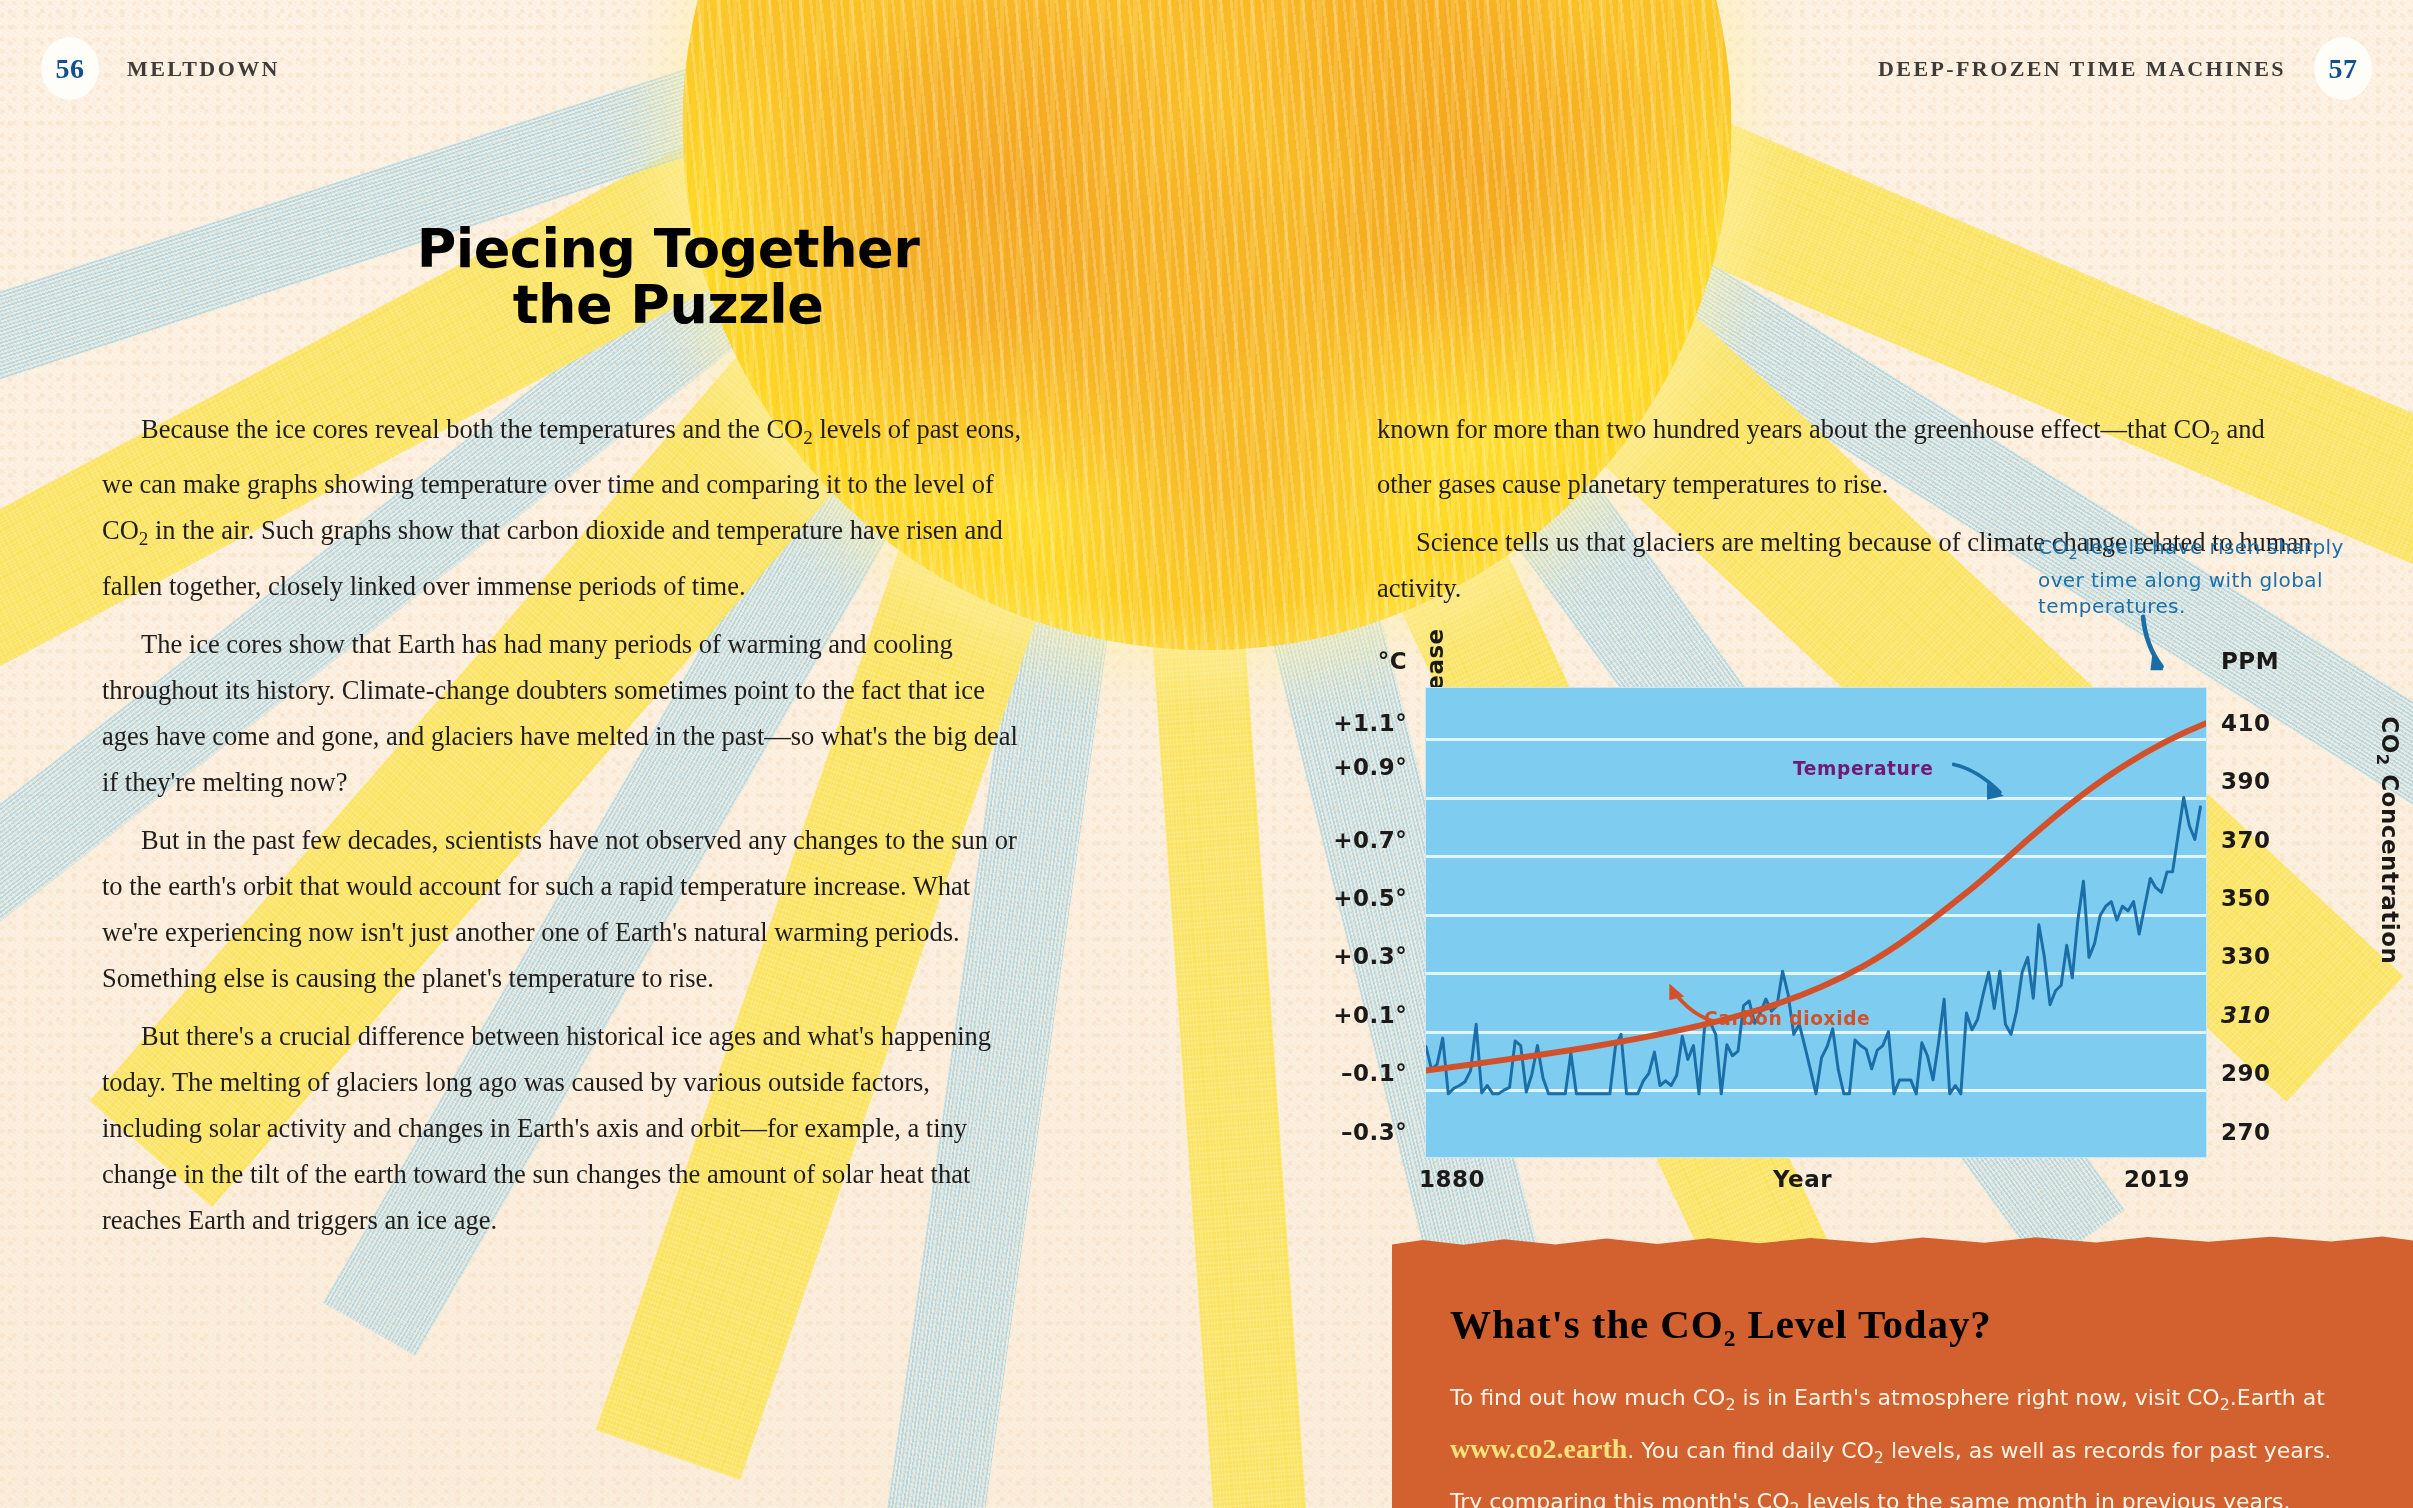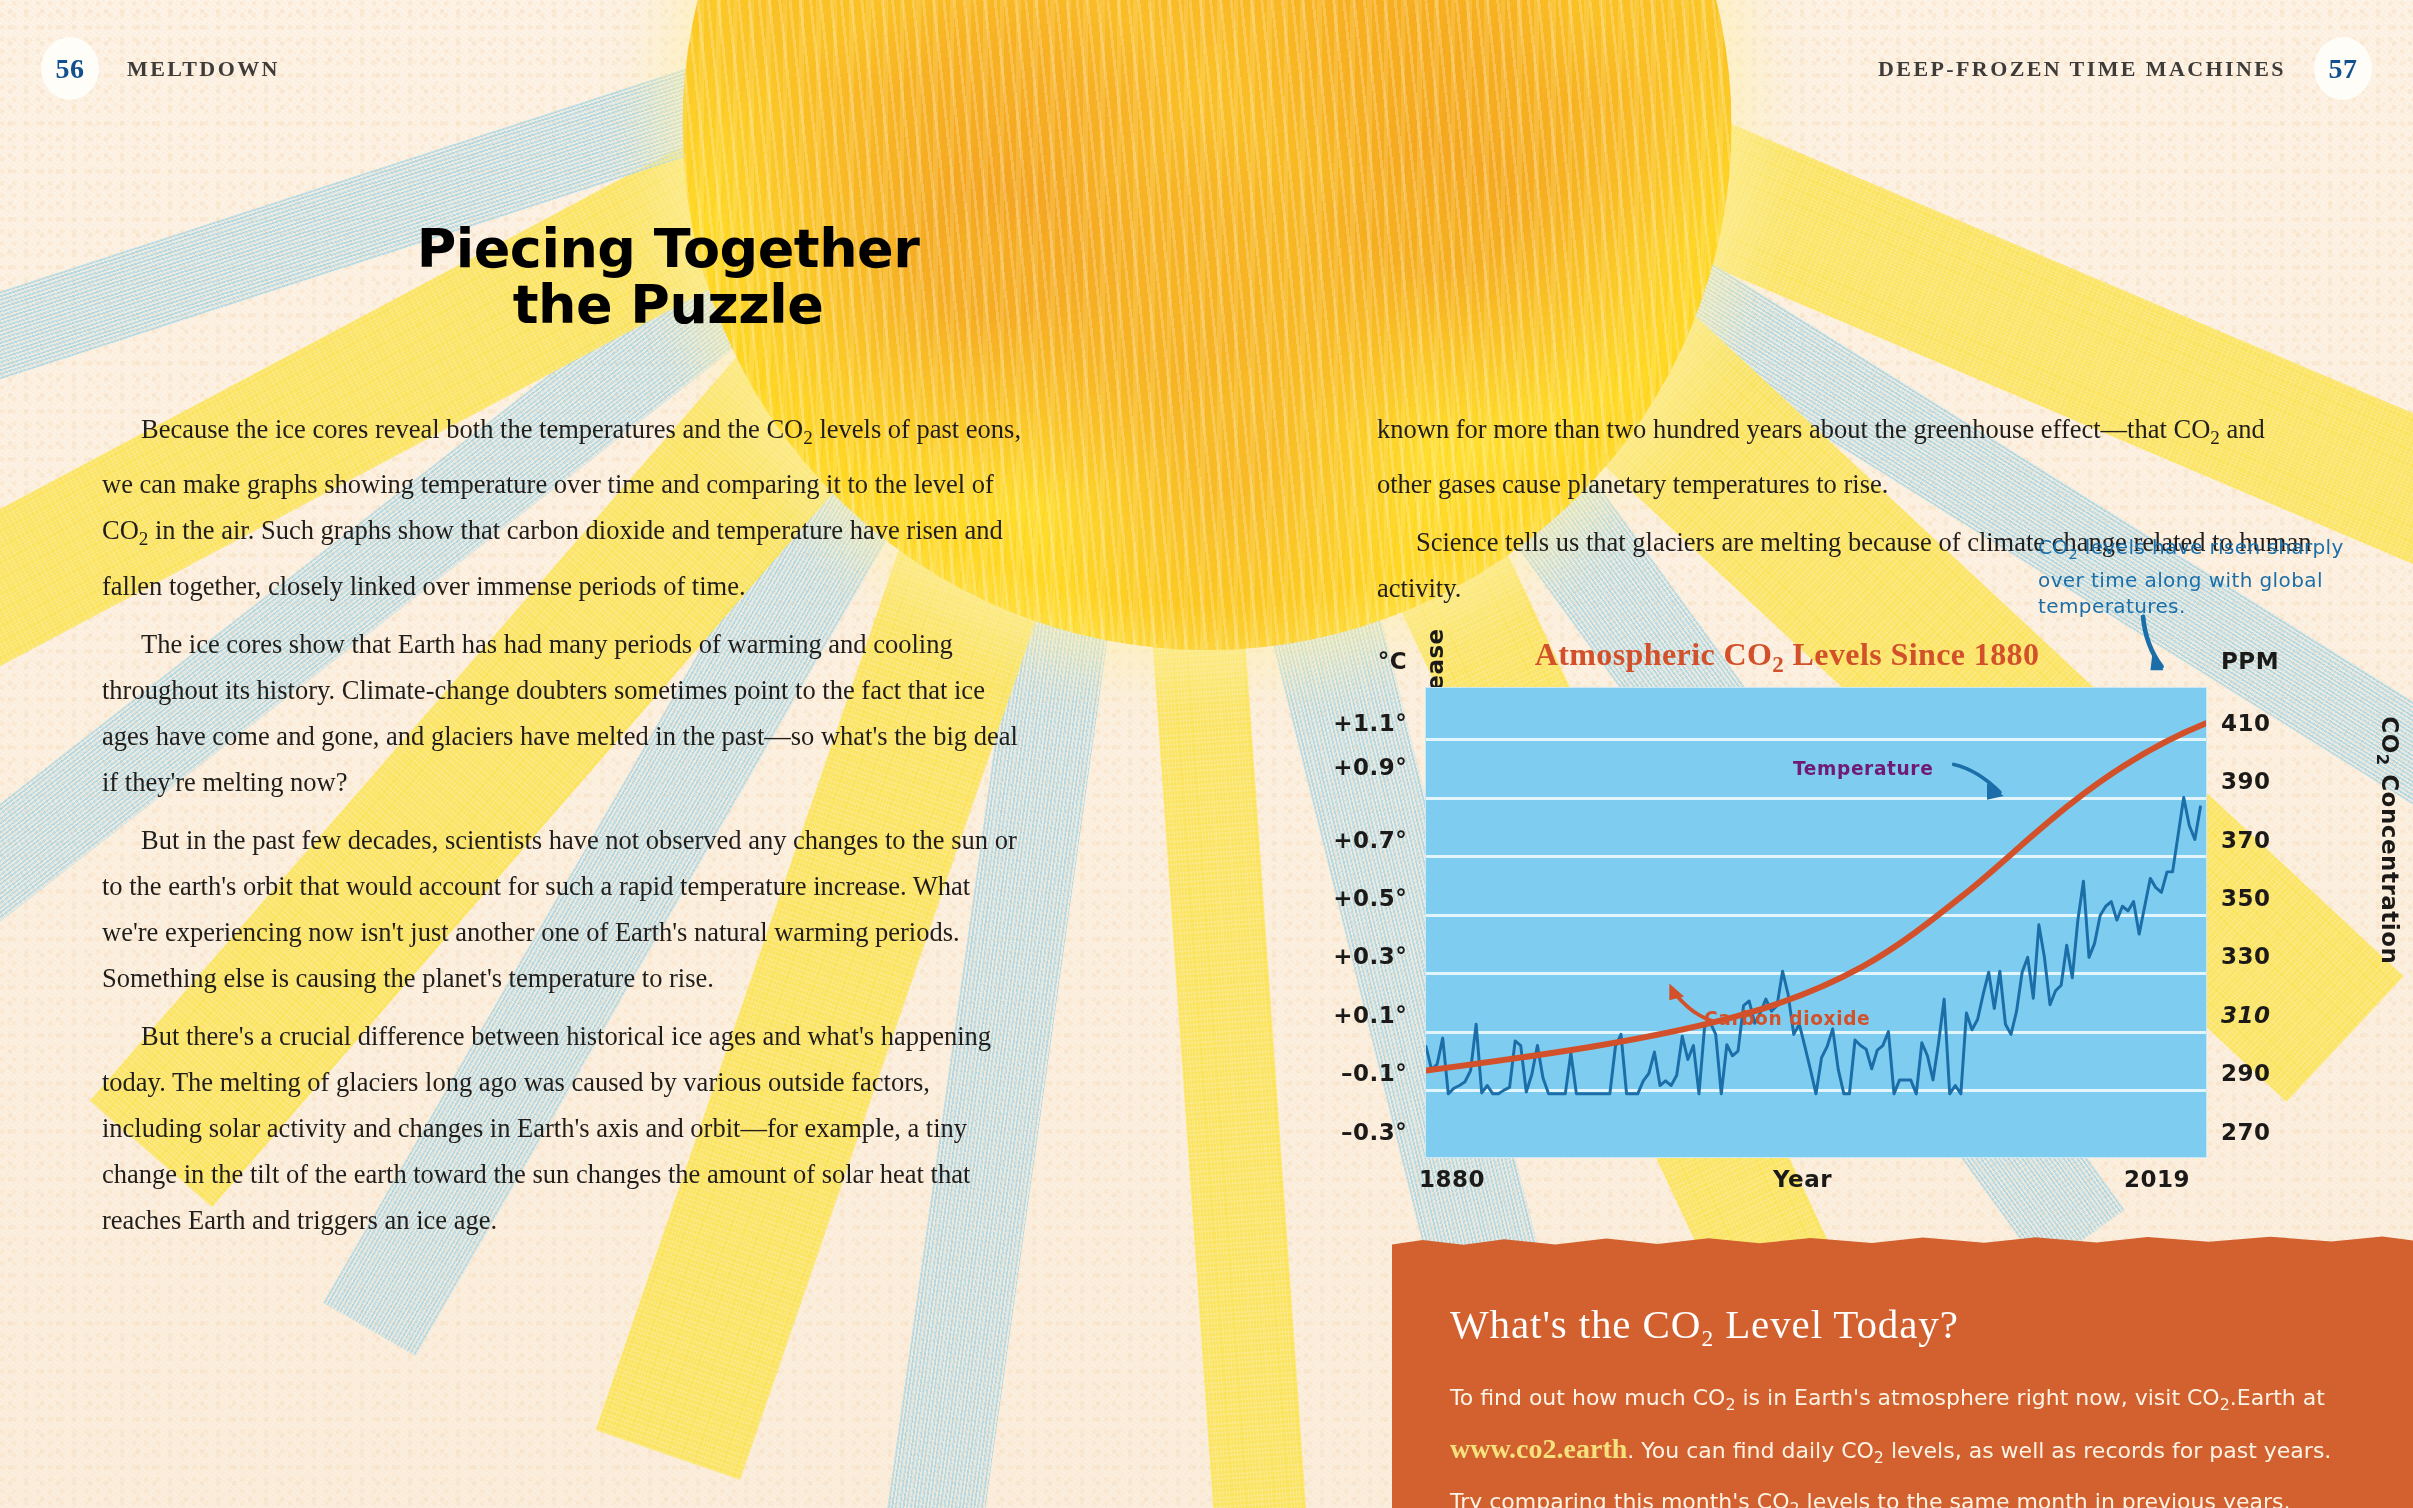--- a/index.html
+++ b/index.html
@@ -156,22 +156,22 @@
     background:#d2612f;color:#fdf6e6;
     padding:54px 58px 0 58px;box-sizing:border-box;
   }
   .cta::before{
     content:"";position:absolute;left:0;right:0;top:-12px;height:15px;
     background:#d2612f;
     clip-path:polygon(0% 70%,3% 40%,7% 72%,11% 35%,16% 70%,21% 30%,26% 66%,31% 28%,36% 62%,41% 26%,47% 60%,52% 24%,58% 58%,63% 22%,69% 56%,74% 20%,80% 52%,86% 18%,92% 50%,97% 16%,100% 44%,100% 100%,0% 100%);
   }
   .cta h2{
     margin:0 0 24px 0;
-    font-family:"Liberation Serif", serif;font-weight:normal;
-    font-size:41px;letter-spacing:0.9px;color:#ffffff;
+    font-family:"Liberation Serif", serif;font-weight:bold;
+    font-size:41px;letter-spacing:0.9px;color:#000000;
   }
   .cta h2 .sm{font-size:32.5px;}
   .cta p{
     margin:0;font-family:"DejaVu Sans", sans-serif;
     font-size:22px;line-height:44px;color:#fdf4e5;
   }
   .cta .url{font-family:"Liberation Serif", serif;font-weight:bold;font-size:28px;color:#f5e27c;}
   sub{font-size:.72em;}
 </style>
 </head>
@@ -231,23 +231,20 @@
 <div class="hand-note">
   CO<sub>2</sub> levels have risen sharply over time along with global temperatures.
 </div>
 <svg class="hand-arrow" width="65" height="74" viewBox="0 0 70 80">
   <path d="M14,4 C16,26 22,42 34,58" stroke="#1b6ea8" stroke-width="5" fill="none" stroke-linecap="round"></path>
   <path d="M24,44 L36,62 L22,62 Z" fill="#1b6ea8"></path>
 </svg>
 
 <div class="figure">
 
-  <div class="chart-title">
-    Atmospheric CO<sub>2</sub> Levels Since 1880
-  </div>
 
   <div class="axis-lab unit" style="left:-2.8px;top:35px;width:110px;text-align:right;">°C</div>
   <div class="axis-lab ytick" style="left:-2.8px;top:97px;">+1.1°</div>
   <div class="axis-lab ytick" style="left:-2.8px;top:141px;">+0.9°</div>
   <div class="axis-lab ytick" style="left:-2.8px;top:214px;">+0.7°</div>
   <div class="axis-lab ytick" style="left:-2.8px;top:272px;">+0.5°</div>
   <div class="axis-lab ytick" style="left:-2.8px;top:330px;">+0.3°</div>
   <div class="axis-lab ytick" style="left:-2.8px;top:389px;">+0.1°</div>
   <div class="axis-lab ytick" style="left:-2.8px;top:447px;">–0.1°</div>
   <div class="axis-lab ytick" style="left:-2.8px;top:506px;">–0.3°</div>

